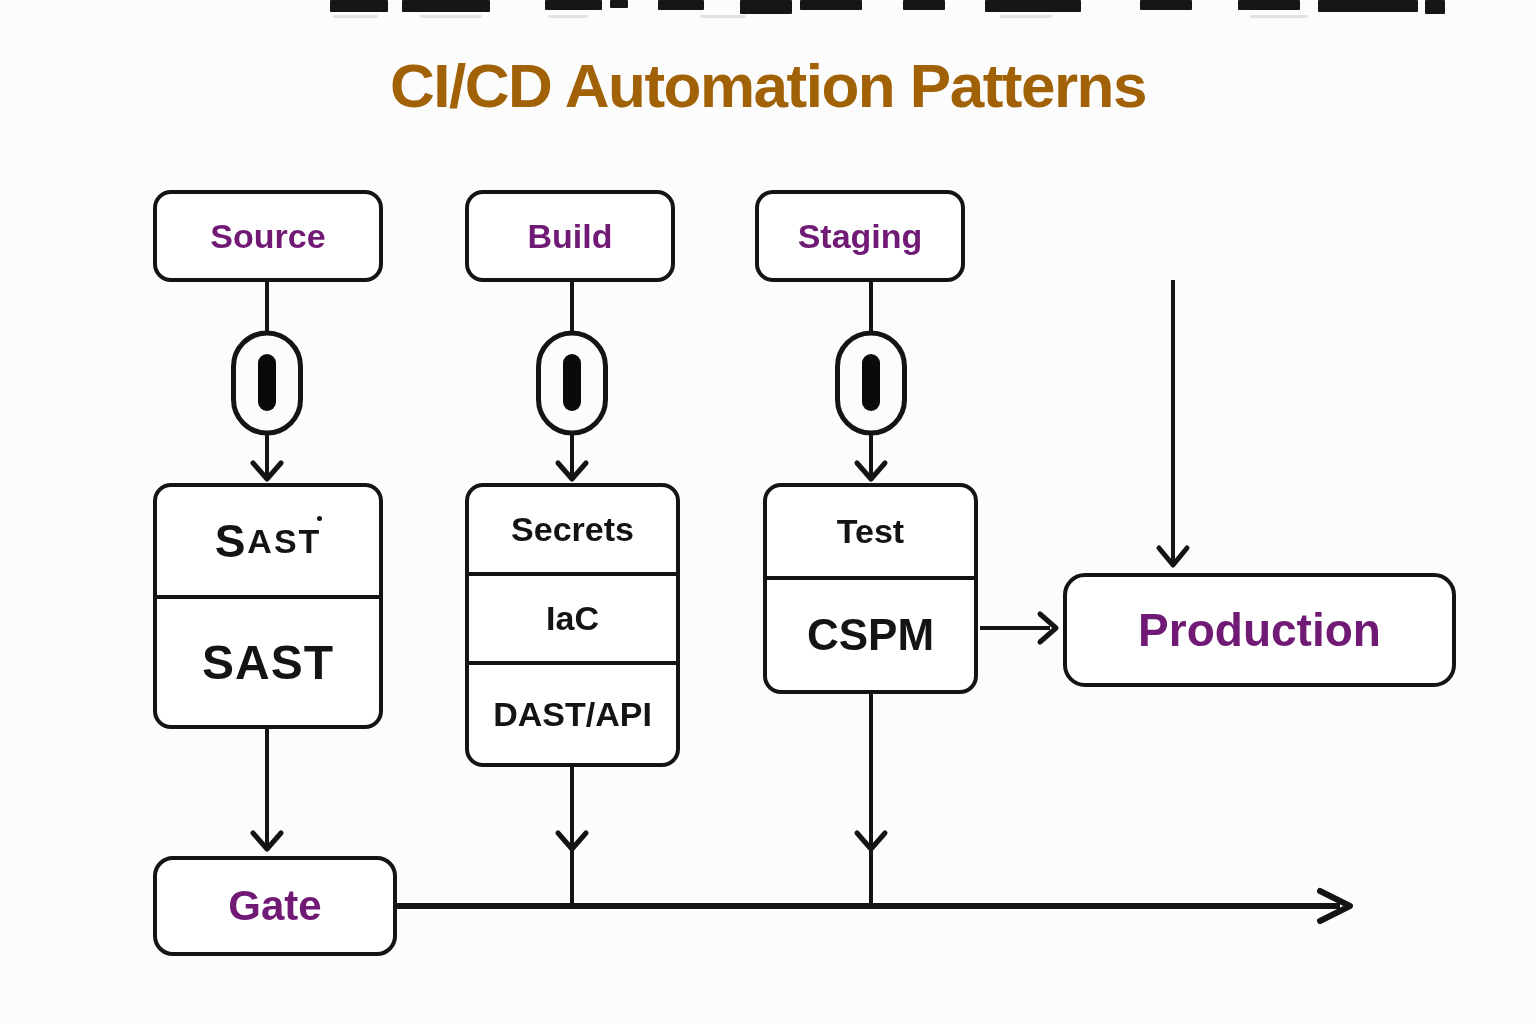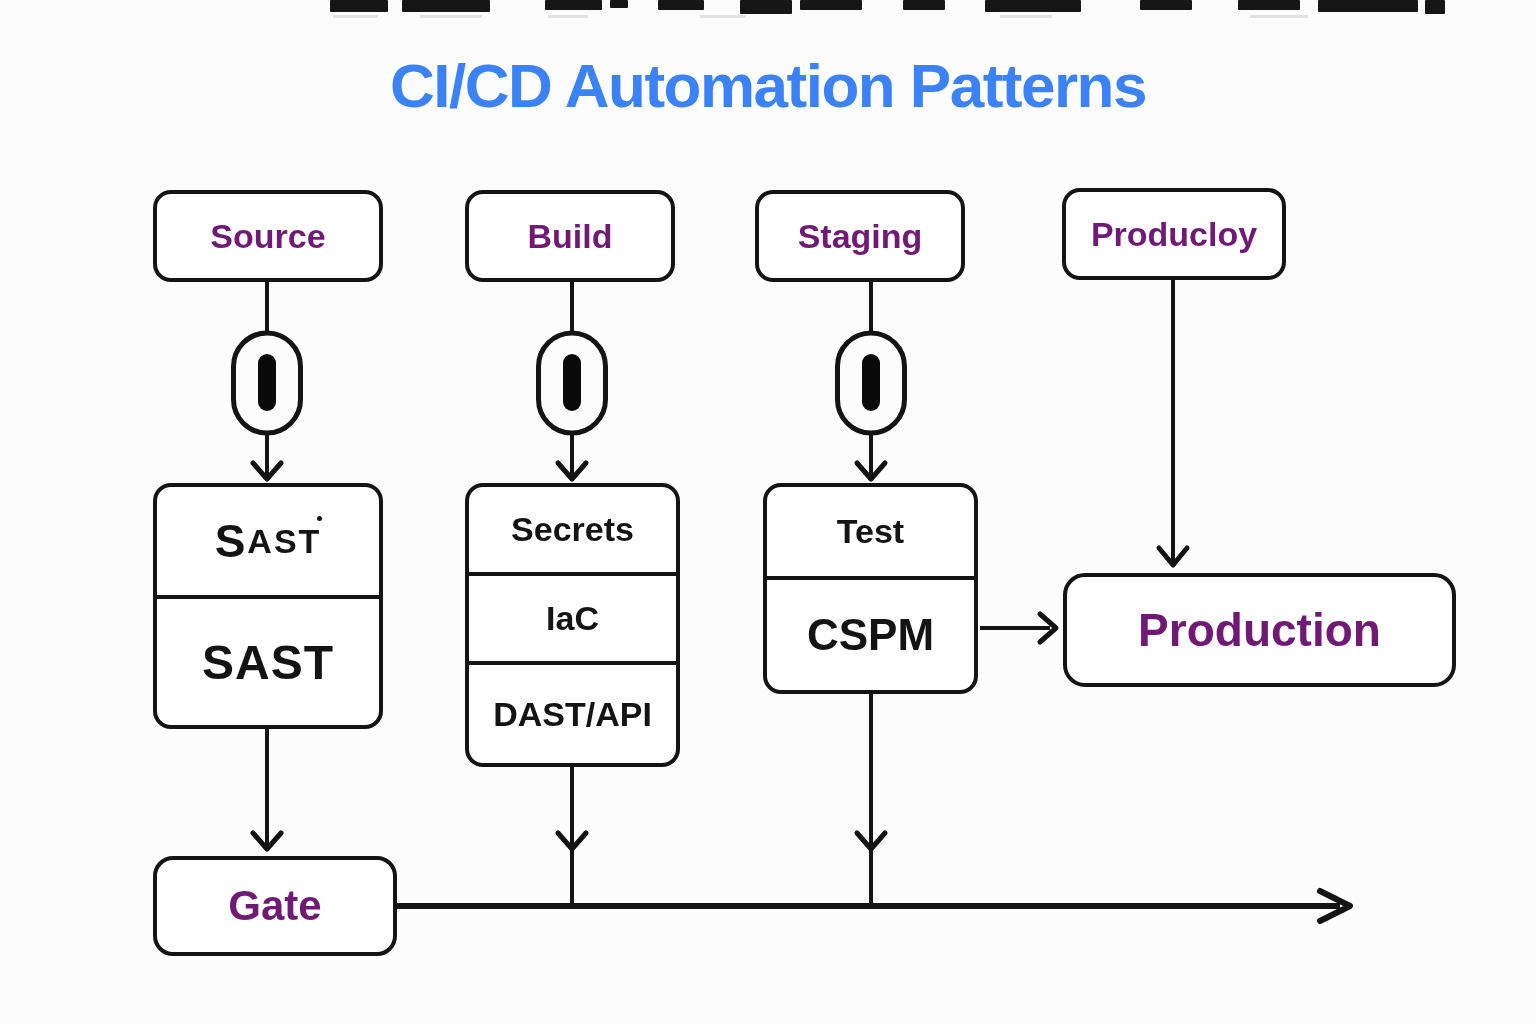--- a/index.html
+++ b/index.html
@@ -12,21 +12,21 @@
   .canvas { position: absolute; inset: 0; width: 1536px; height: 1024px; }
 
   
   .top-strip { position: absolute; left: 0; top: 0; width: 1536px; height: 20px; }
   .dash { position: absolute; top: 0; background: #161616; border-radius: 1px; }
   .dash.faint { background: #e2e2e2; }
 
   .page-title {
     position: absolute; left: 0; top: 50px; width: 1536px;
     text-align: center; font-size: 62px; font-weight: 700;
-    letter-spacing: -1.5px; color: #3b82f6;
+    letter-spacing: -1.5px; color: #a16207;
   }
 
   svg.connectors { position: absolute; left: 0; top: 0; }
 
   .node {
     position: absolute; border: 4px solid #141414; border-radius: 18px;
     background: #ffffff; color: #701a75;
     display: flex; align-items: center; justify-content: center;
     font-size: 34px; font-weight: 600; text-align: center;
   }
@@ -129,23 +129,20 @@
 
   <div class="node" style="left:153px; top:190px; width:230px; height:92px;">
     <span>Source</span>
   </div>
   <div class="node" style="left:465px; top:190px; width:210px; height:92px;">
     <span>Build</span>
   </div>
   <div class="node" style="left:755px; top:190px; width:210px; height:92px;align-items:center;">
     <span>Staging</span>
   </div>
-  <div class="node" style="left:1062px; top:188px; width:224px; height:92px;">
-    <span>Producloy</span>
-  </div>
 
   <div class="stack" style="left:153px; top:483px; width:230px; height:246px;">
     <div class="cell sast-top" style="flex:0 0 108px;">
       <span class="lead">S</span>
         <span>AST</span>
     </div>
     <div class="cell sast-bottom">
       <span>SAST</span>
     </div>
   </div>

